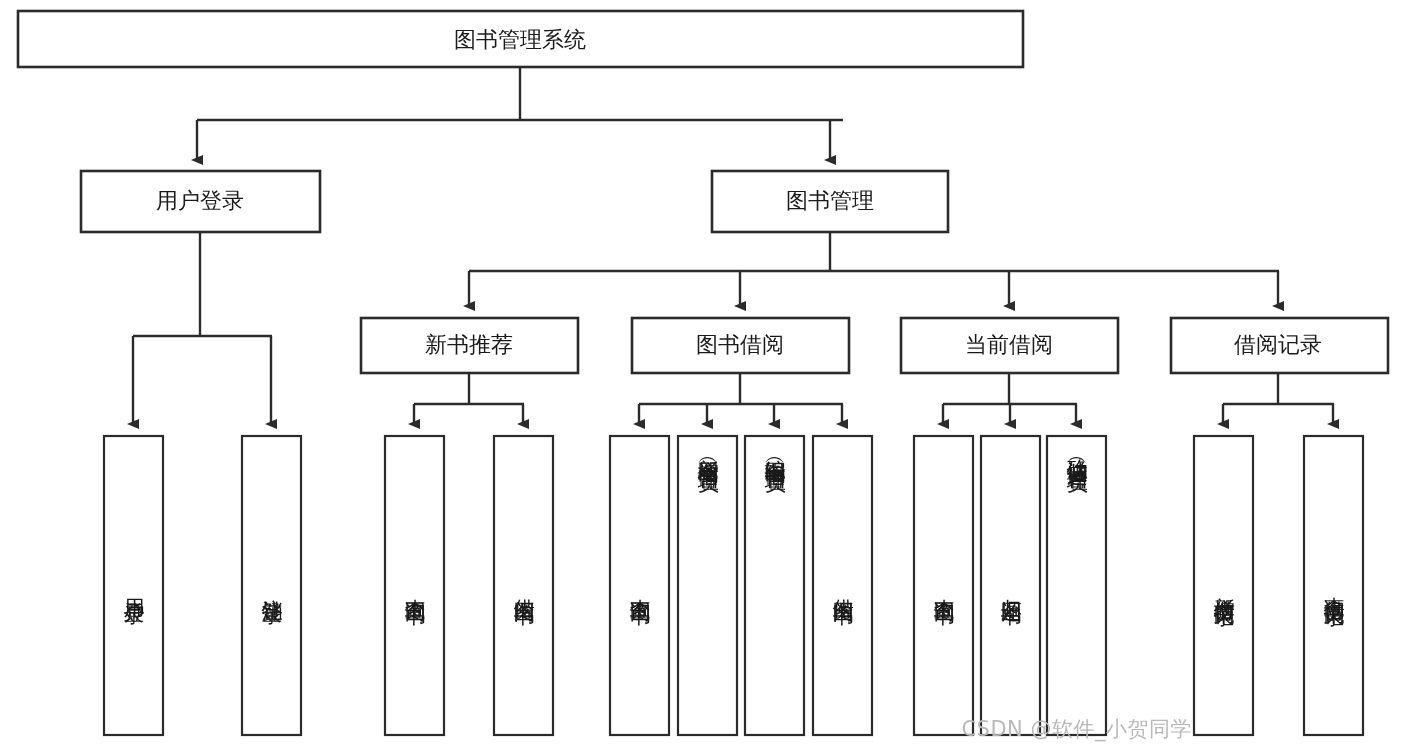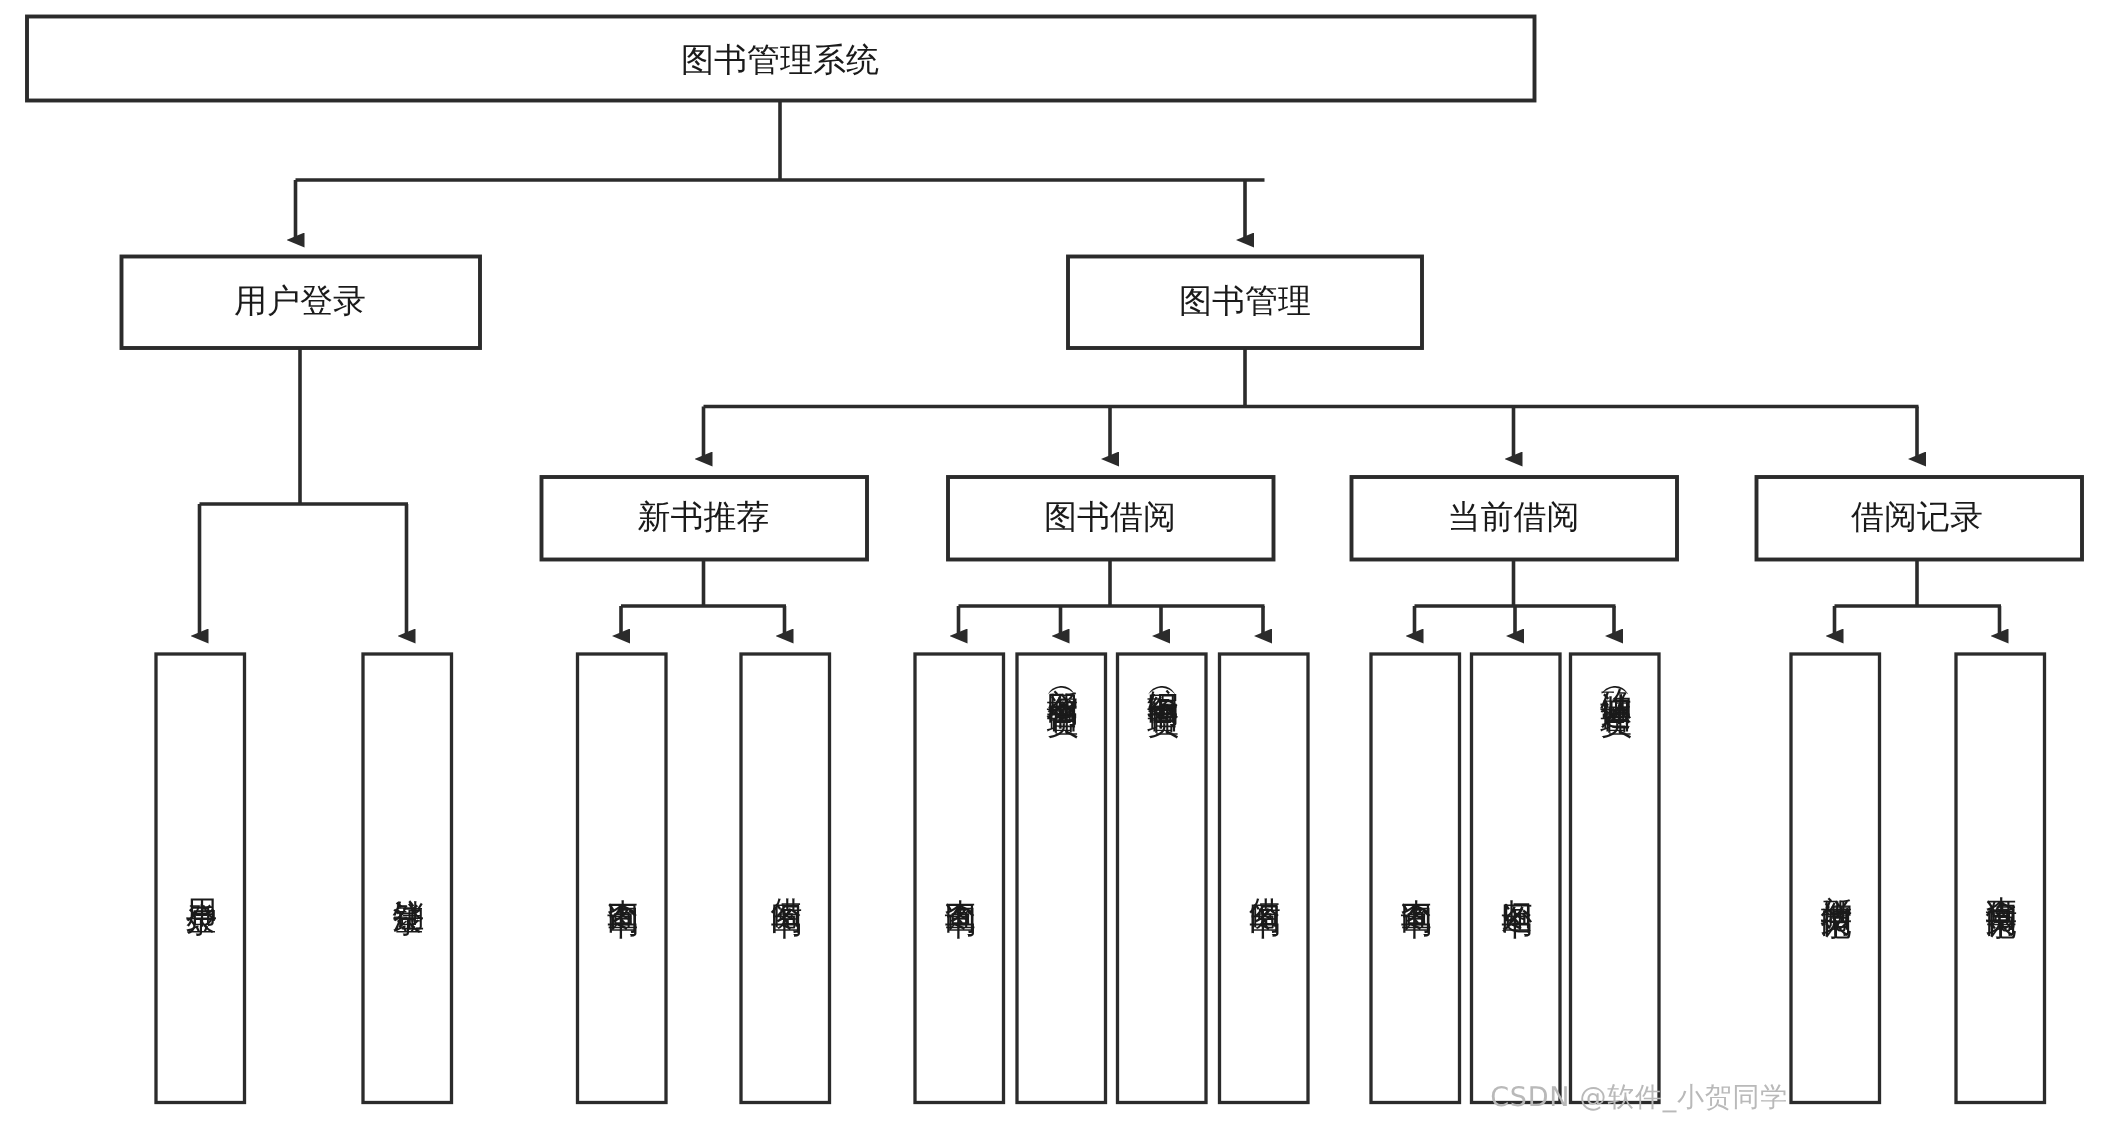--- a/index.html
+++ b/index.html
@@ -72,21 +72,21 @@
     letter-spacing: 2px;
     color: #1a1a1a;
     white-space: nowrap;
     text-align: center;
   }
   .watermark {
     position: absolute;
     right: 8px;
     bottom: 4px;
     font-family: "DejaVu Sans", "Liberation Sans", sans-serif;
-    font-size: 18px;
+    font-size: 21px;
     color: #b9b9b9;
     letter-spacing: 0.5px;
     user-select: none;
     white-space: nowrap;
   }
 </style>
 </head>
 <body>
 
 <div id="diagram-root">

